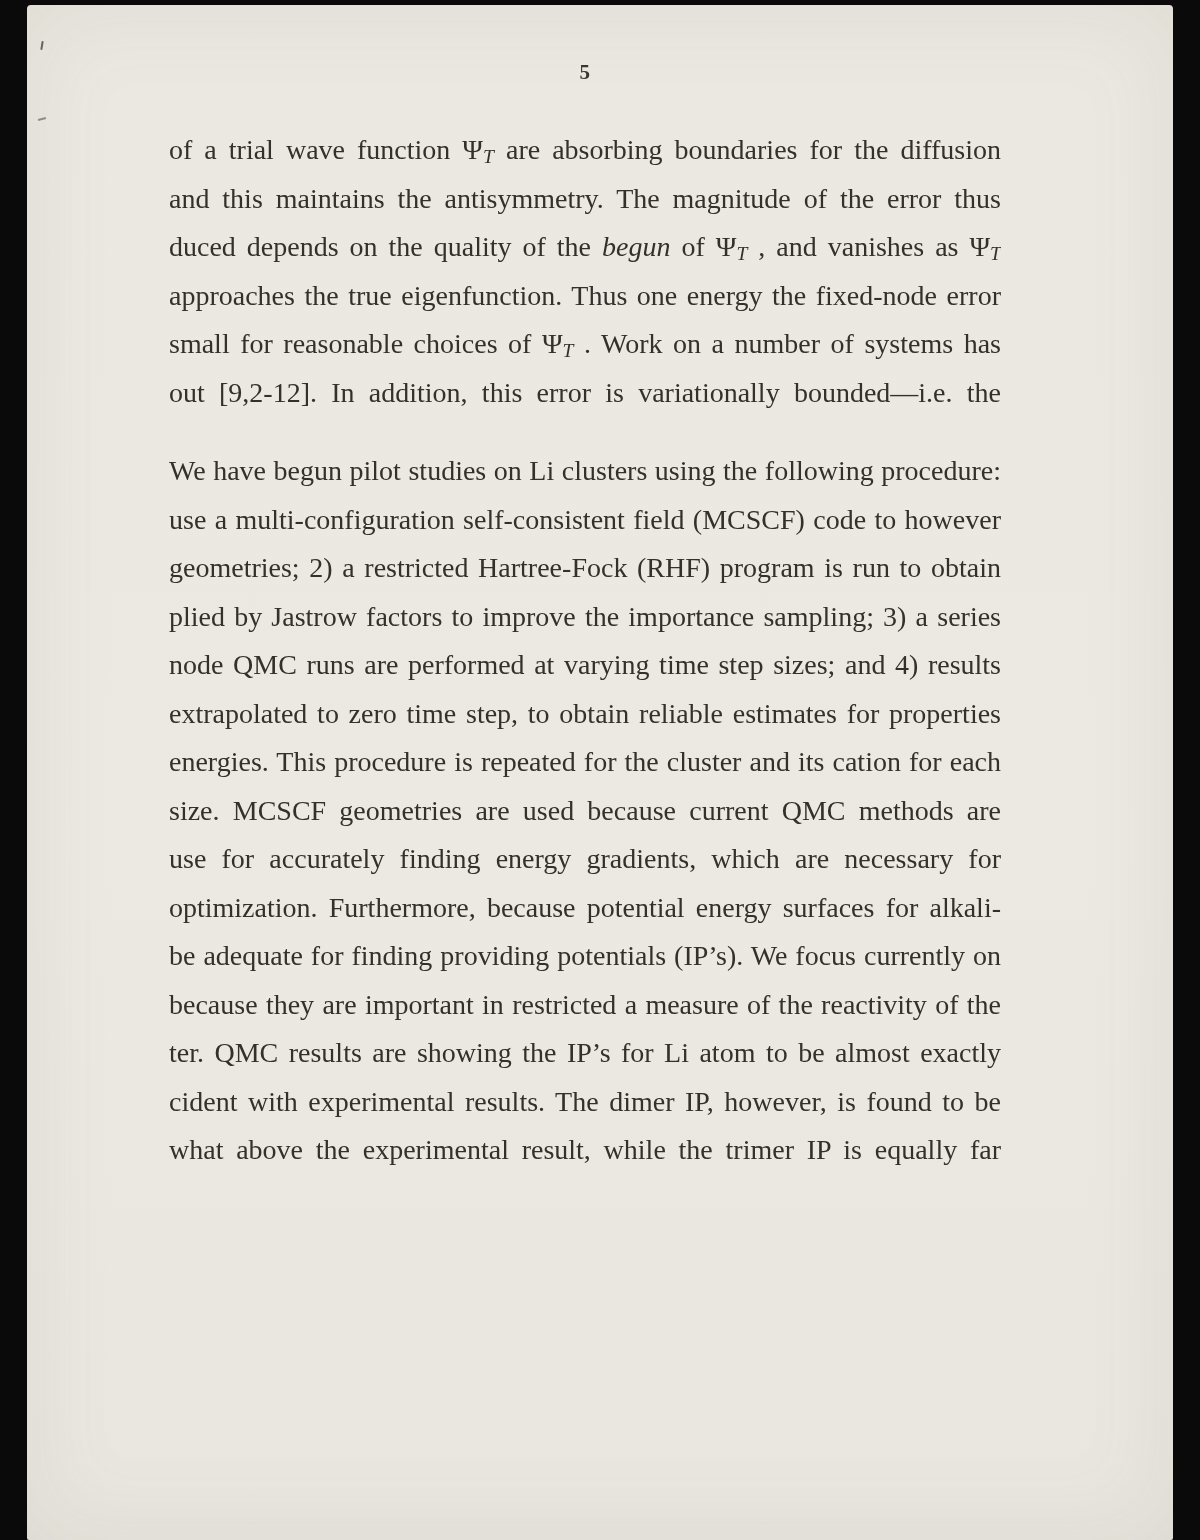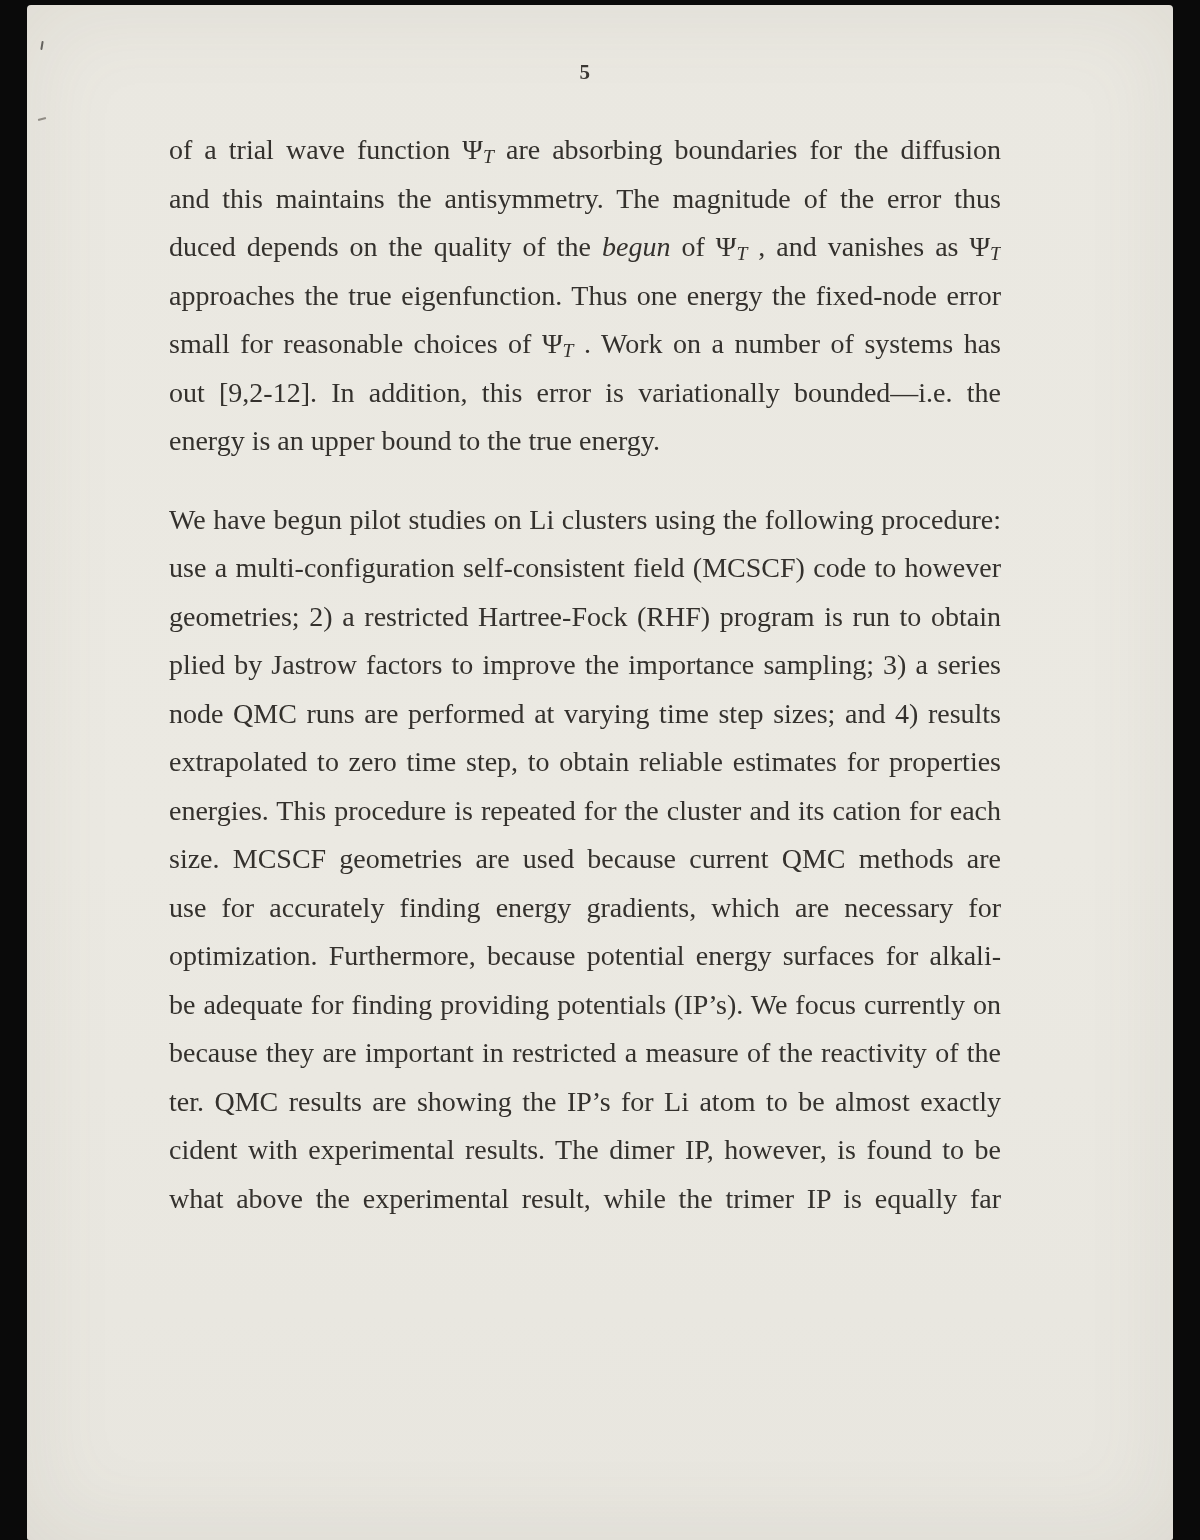--- a/index.html
+++ b/index.html
@@ -97,21 +97,20 @@
   <div class="content">
     <div class="page-number">5</div>
 
     <div class="para first">
       <div class="line"><span>of a trial wave function Ψ</span><span class="msub">T</span><span> are absorbing boundaries for the diffusion process,</span></div>
       <div class="line">and this maintains the antisymmetry.  The magnitude of the error thus intro-</div>
       <div class="line"><span>duced depends on the quality of the </span><span class="em">begun</span><span> of Ψ</span><span class="msub">T</span><span> , and vanishes as Ψ</span><span class="msub">T</span></div>
       <div class="line">approaches the true eigenfunction.  Thus one energy the fixed-node error to be</div>
       <div class="line"><span>small for reasonable choices of Ψ</span><span class="msub">T</span><span> .  Work on a number of systems has borne this</span></div>
       <div class="line">out [9,2-12].  In addition, this error is variationally bounded—i.e. the QMC</div>
-      <div class="line endline">energy is an upper bound to the true energy.</div>
     </div>
 
     <div class="para second">
       <div class="line">We have begun pilot studies on Li clusters using the following procedure: 1) We</div>
       <div class="line">use a multi-configuration self-consistent field (MCSCF) code to however optimum</div>
       <div class="line">geometries; 2) a restricted Hartree-Fock (RHF) program is run to obtain double-</div>
       <div class="line">plied by Jastrow factors to improve the importance sampling; 3) a series of fixed-</div>
       <div class="line">node QMC runs are performed at varying time step sizes; and 4) results are</div>
       <div class="line">extrapolated to zero time step, to obtain reliable estimates for properties and</div>
       <div class="line">energies.  This procedure is repeated for the cluster and its cation for each cluster</div>

